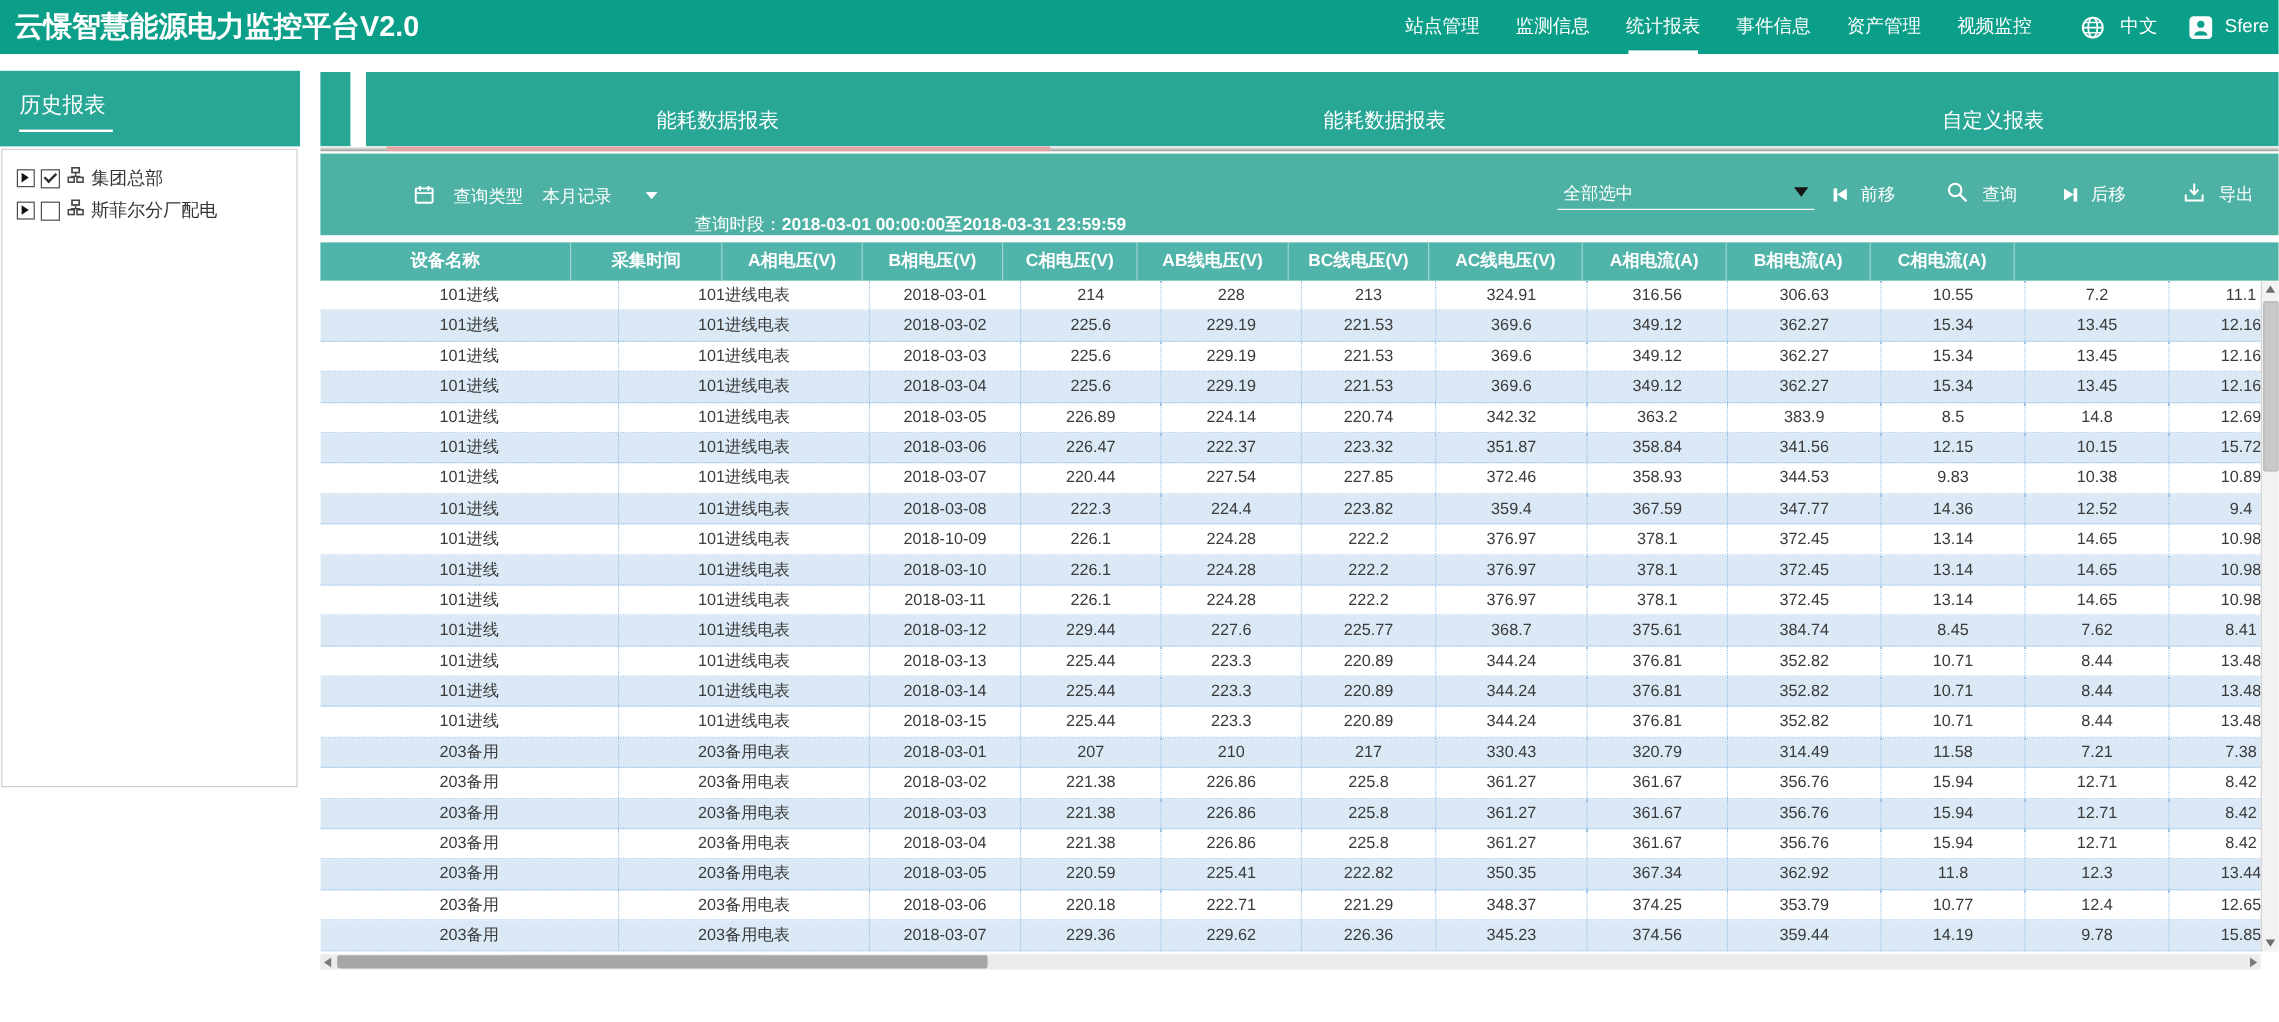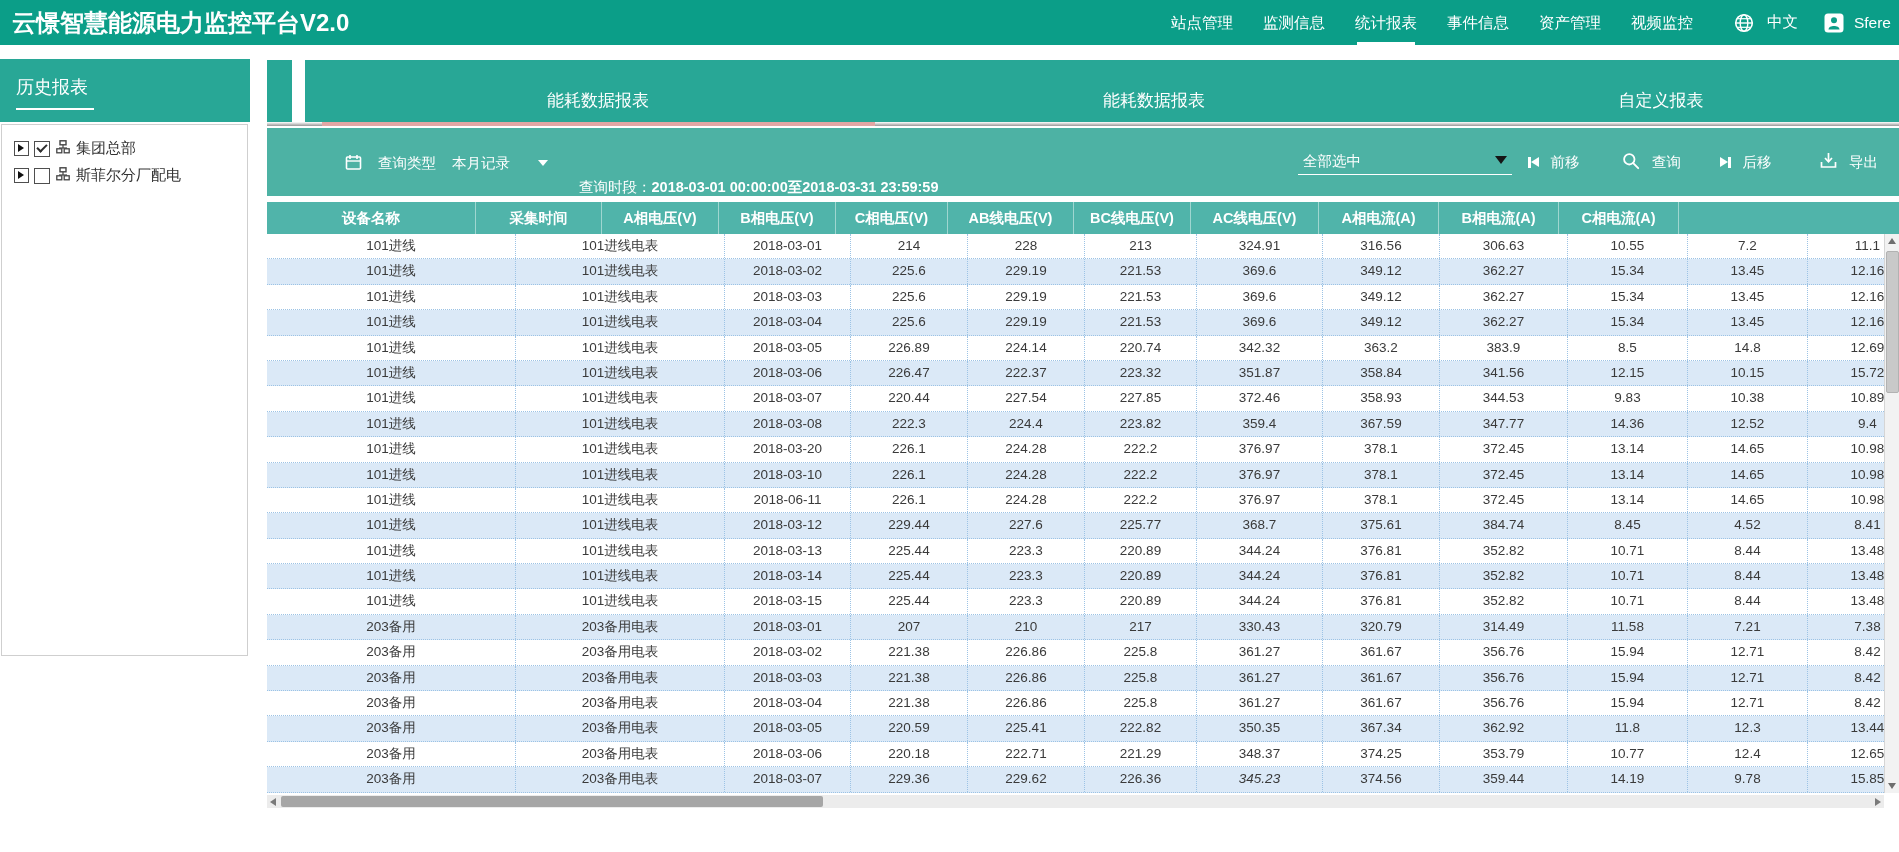--- a/index.html
+++ b/index.html
@@ -331,21 +331,21 @@
           <div class="td" style="width: 126px;">359.4</div>
           <div class="td" style="width: 117px;">367.59</div>
           <div class="td" style="width: 128px;">347.77</div>
           <div class="td" style="width: 120px;">14.36</div>
           <div class="td" style="width: 120px;">12.52</div>
           <div class="td" style="width: 120px;">9.4</div>
         </div>
         <div class="trow">
           <div class="td" style="width: 249px;">101进线</div>
           <div class="td" style="width: 209px;">101进线电表</div>
-          <div class="td" style="width: 126px;">2018-03-20</div>
+          <div class="td" style="width: 126px;">2018-10-09</div>
           <div class="td" style="width: 117px;">226.1</div>
           <div class="td" style="width: 117px;">224.28</div>
           <div class="td" style="width: 112px;">222.2</div>
           <div class="td" style="width: 126px;">376.97</div>
           <div class="td" style="width: 117px;">378.1</div>
           <div class="td" style="width: 128px;">372.45</div>
           <div class="td" style="width: 120px;">13.14</div>
           <div class="td" style="width: 120px;">14.65</div>
           <div class="td" style="width: 120px;">10.98</div>
         </div>
@@ -359,21 +359,21 @@
           <div class="td" style="width: 126px;">376.97</div>
           <div class="td" style="width: 117px;">378.1</div>
           <div class="td" style="width: 128px;">372.45</div>
           <div class="td" style="width: 120px;">13.14</div>
           <div class="td" style="width: 120px;">14.65</div>
           <div class="td" style="width: 120px;">10.98</div>
         </div>
         <div class="trow">
           <div class="td" style="width: 249px;">101进线</div>
           <div class="td" style="width: 209px;">101进线电表</div>
-          <div class="td" style="width: 126px;">2018-06-11</div>
+          <div class="td" style="width: 126px;">2018-03-11</div>
           <div class="td" style="width: 117px;">226.1</div>
           <div class="td" style="width: 117px;">224.28</div>
           <div class="td" style="width: 112px;">222.2</div>
           <div class="td" style="width: 126px;">376.97</div>
           <div class="td" style="width: 117px;">378.1</div>
           <div class="td" style="width: 128px;">372.45</div>
           <div class="td" style="width: 120px;">13.14</div>
           <div class="td" style="width: 120px;">14.65</div>
           <div class="td" style="width: 120px;">10.98</div>
         </div>
@@ -381,21 +381,21 @@
           <div class="td" style="width: 249px;">101进线</div>
           <div class="td" style="width: 209px;">101进线电表</div>
           <div class="td" style="width: 126px;">2018-03-12</div>
           <div class="td" style="width: 117px;">229.44</div>
           <div class="td" style="width: 117px;">227.6</div>
           <div class="td" style="width: 112px;">225.77</div>
           <div class="td" style="width: 126px;">368.7</div>
           <div class="td" style="width: 117px;">375.61</div>
           <div class="td" style="width: 128px;">384.74</div>
           <div class="td" style="width: 120px;">8.45</div>
-          <div class="td" style="width: 120px;">4.52</div>
+          <div class="td" style="width: 120px;">7.62</div>
           <div class="td" style="width: 120px;">8.41</div>
         </div>
         <div class="trow">
           <div class="td" style="width: 249px;">101进线</div>
           <div class="td" style="width: 209px;">101进线电表</div>
           <div class="td" style="width: 126px;">2018-03-13</div>
           <div class="td" style="width: 117px;">225.44</div>
           <div class="td" style="width: 117px;">223.3</div>
           <div class="td" style="width: 112px;">220.89</div>
           <div class="td" style="width: 126px;">344.24</div>
@@ -517,21 +517,21 @@
           <div class="td" style="width: 120px;">12.4</div>
           <div class="td" style="width: 120px;">12.65</div>
         </div>
         <div class="trow even">
           <div class="td" style="width: 249px;">203备用</div>
           <div class="td" style="width: 209px;">203备用电表</div>
           <div class="td" style="width: 126px;">2018-03-07</div>
           <div class="td" style="width: 117px;">229.36</div>
           <div class="td" style="width: 117px;">229.62</div>
           <div class="td" style="width: 112px;">226.36</div>
-          <div class="td" style="width: 126px; font-style: italic;">345.23</div>
+          <div class="td" style="width: 126px;">345.23</div>
           <div class="td" style="width: 117px;">374.56</div>
           <div class="td" style="width: 128px;">359.44</div>
           <div class="td" style="width: 120px;">14.19</div>
           <div class="td" style="width: 120px;">9.78</div>
           <div class="td" style="width: 120px;">15.85</div>
         </div>
       </div>
   </div>
 
   <div class="vscroll">

